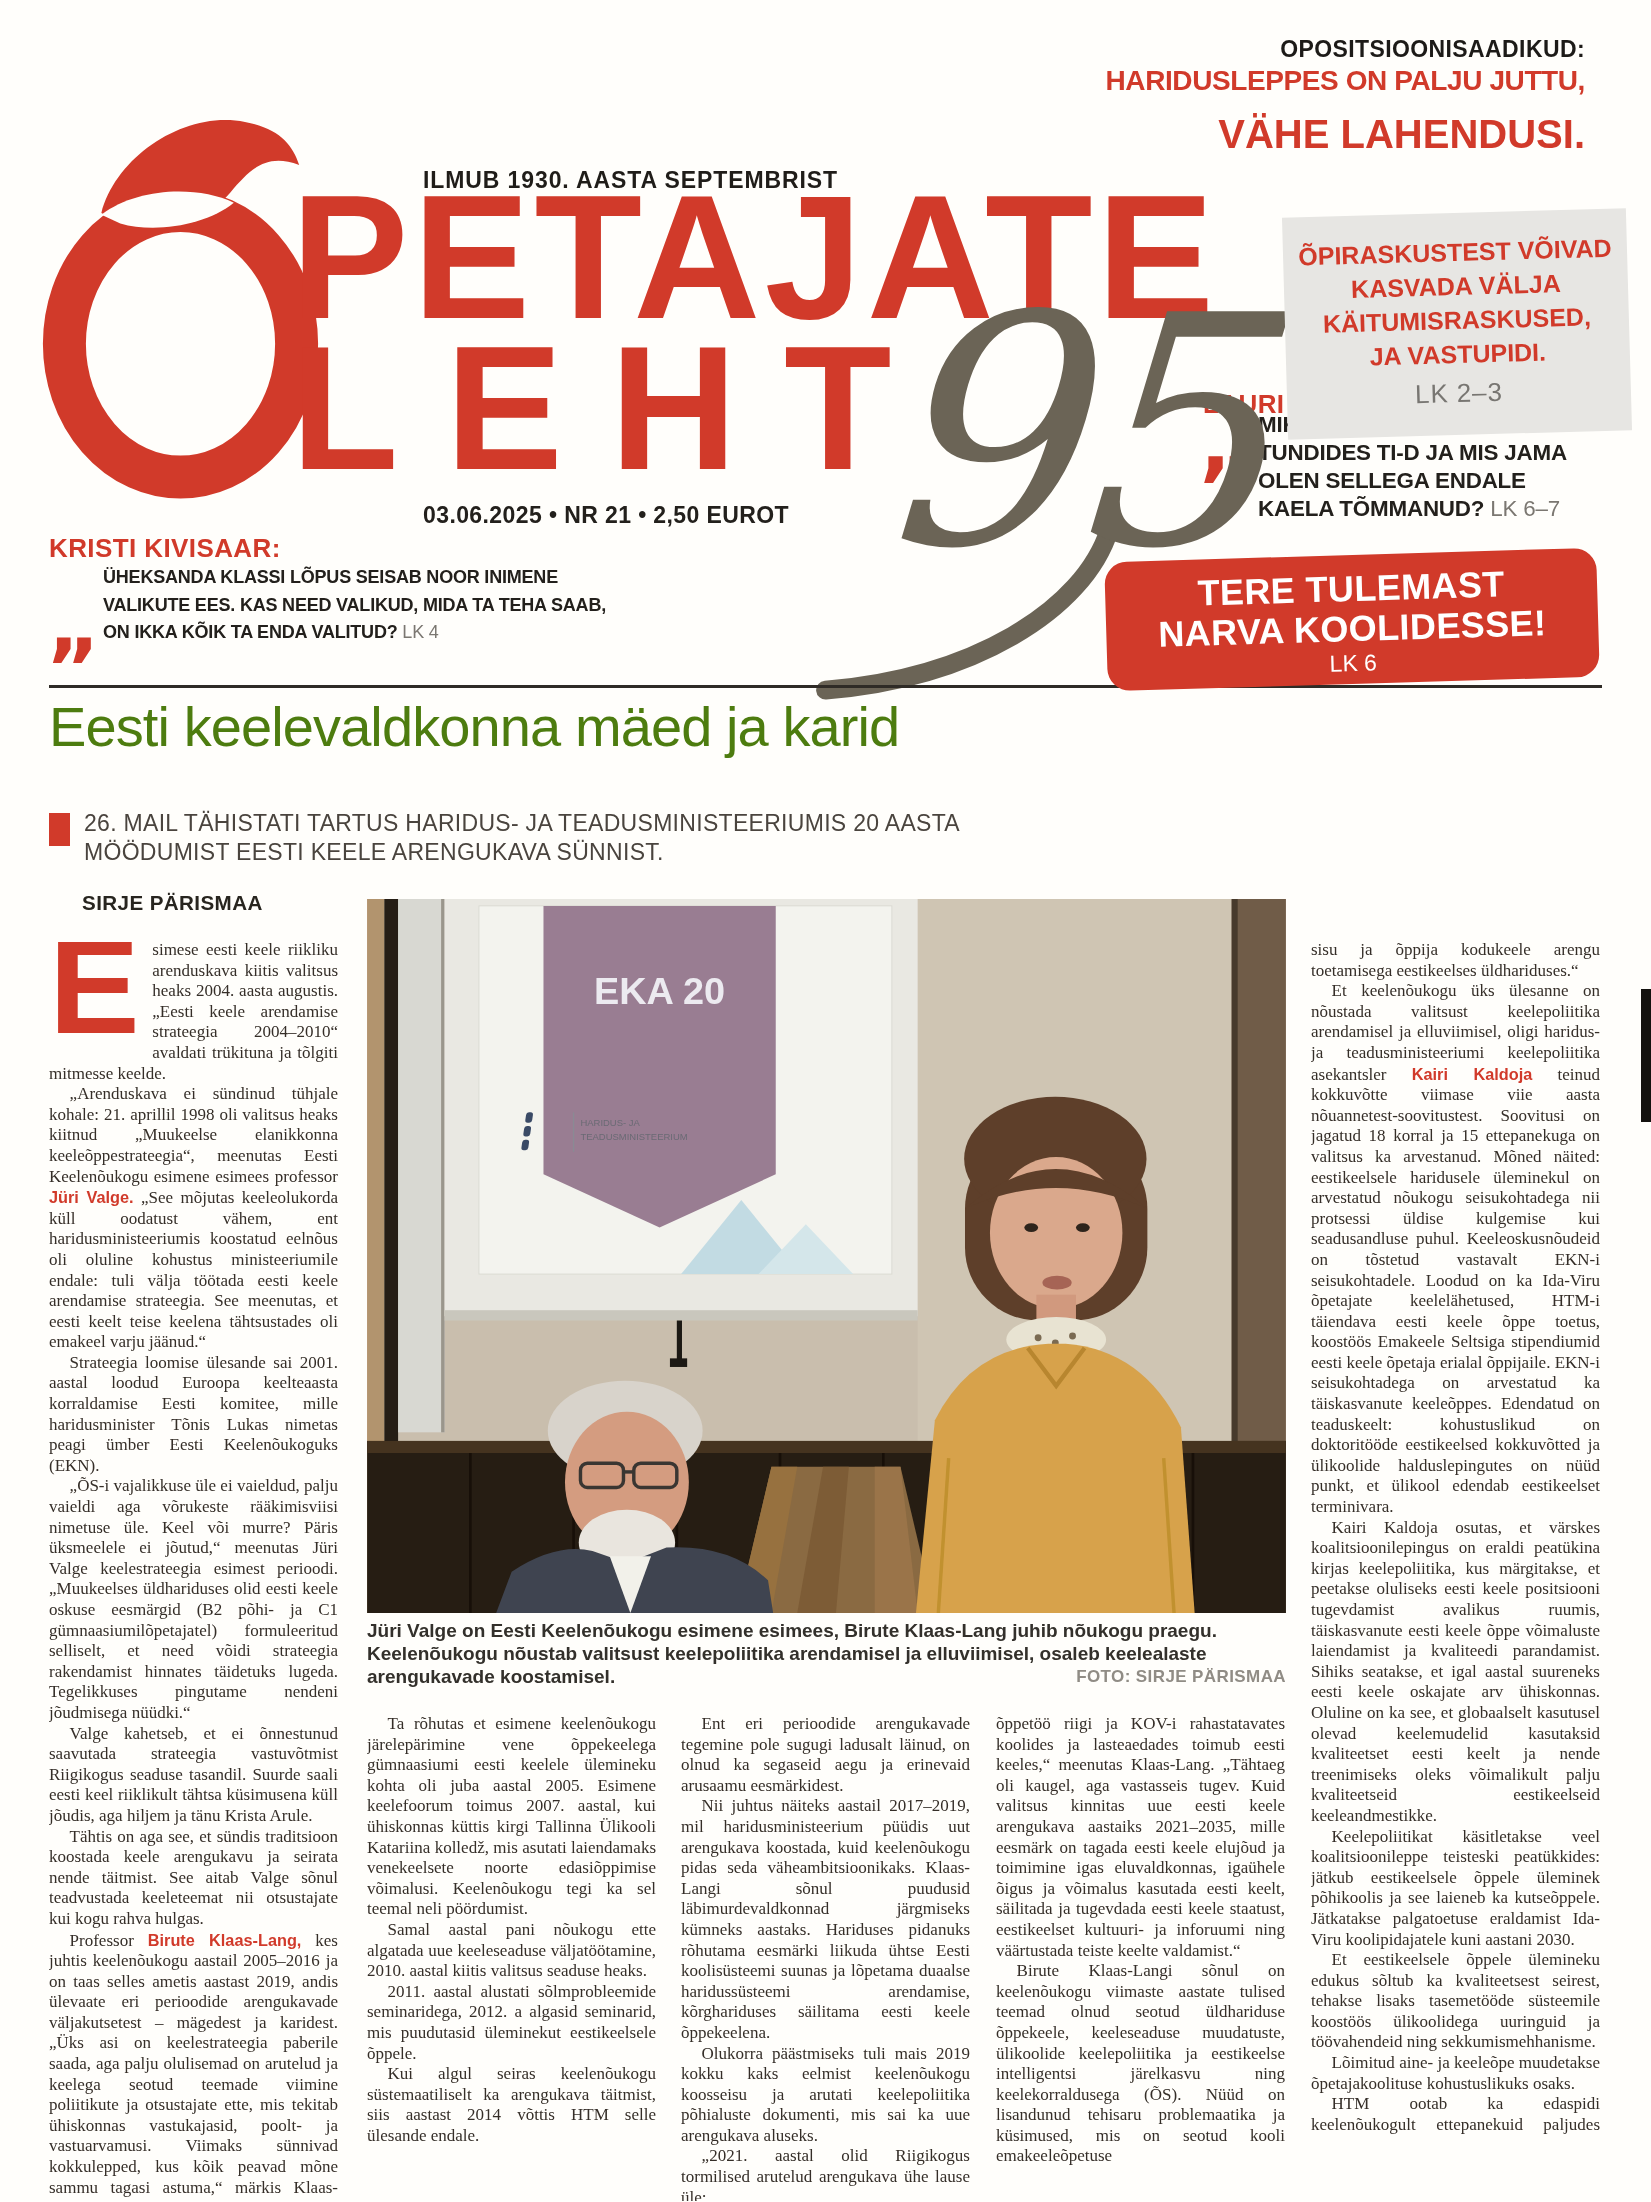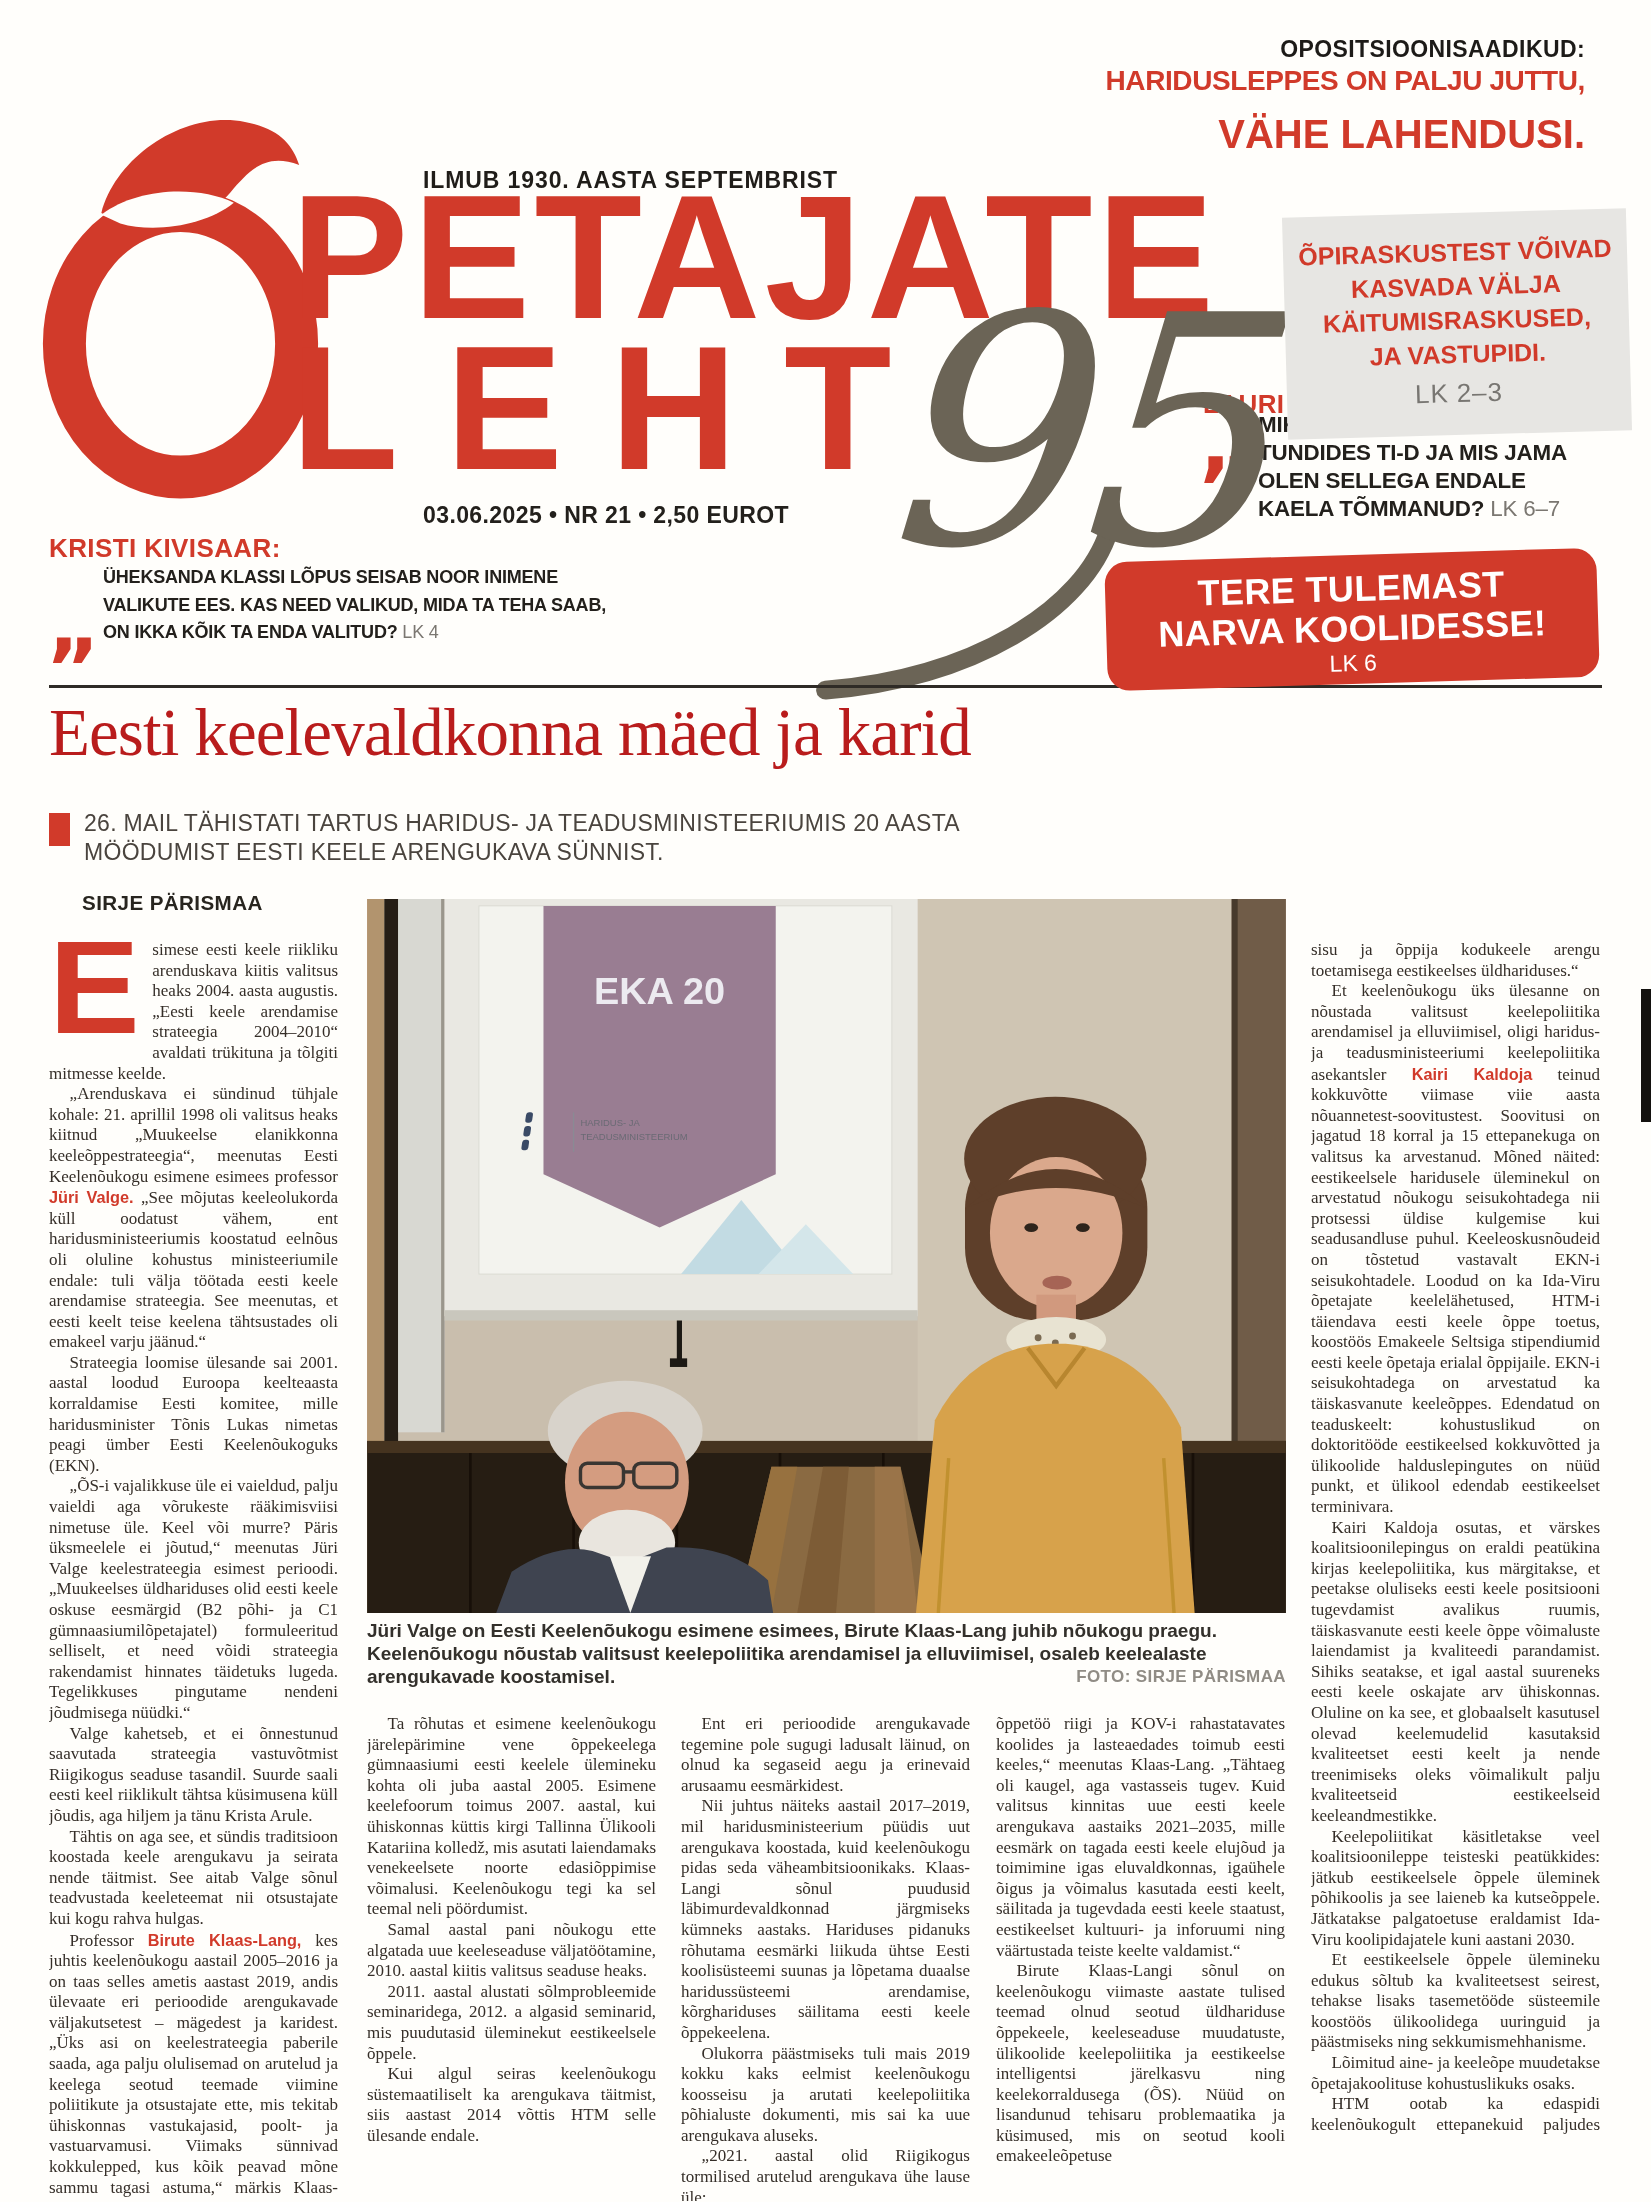--- a/index.html
+++ b/index.html
@@ -49,22 +49,22 @@
   
   .red-box{left:1106px;top:555px;width:492px;height:129px;background:var(--red);border-radius:22.4px;
            transform:rotate(-1.7deg);z-index:4;text-align:center;color:#fff;padding-top:13.8px;box-sizing:border-box;}
   .red-box .rl{font-size:36px;font-weight:bold;line-height:40px;letter-spacing:0.4px;}
   .red-box .rp{font-size:23px;margin-top:1.7px;}
 
   .rule{left:49px;top:685px;width:1553px;height:2.6px;background:#2f2b26;z-index:1;}
   .edge-mark{right:0;top:989px;width:11.2px;height:133px;background:#14120f;}
 
   
-  .headline{left:49px;top:699px;font-family:Liberation Serif, serif;font-size:67px;line-height:1;
-            color:#b91c1c;letter-spacing:-0.9px;white-space:nowrap;font-weight:500;}
+  .headline{left:49px;top:699px;font-family:Liberation Sans, sans-serif;font-size:56px;line-height:1;
+            color:#4d7c0f;letter-spacing:-0.9px;white-space:nowrap;font-weight:500;}
   .standfirst-bullet{left:49px;top:813px;width:20.6px;height:33px;background:var(--red);}
   .standfirst{left:84px;top:809px;width:929px;font-size:23px;line-height:29px;color:#4a443e;letter-spacing:0.3px;}
   .byline{left:82px;top:891px;font-size:20.6px;font-weight:bold;color:#28251f;letter-spacing:0.4px;}
 
   
   .col{width:289px;font-family:"Liberation Serif",serif;font-size:17px;line-height:20.6px;
        text-align:justify;color:var(--ink);overflow:hidden;}
   .col p{margin:0;text-indent:20.6px;}
   .col p.ni{text-indent:0;}
   .col .red-name{color:var(--red);font-weight:bold;font-family:"Liberation Sans",sans-serif;font-size:16.3px;margin-top:26px;}
@@ -264,19 +264,19 @@
     </div>
   <div class="abs col c4">
       <p class="ni"><span>õppetöö riigi ja KOV-i rahastatavates koolides ja lasteaedades toimub eesti keeles,“ meenutas Klaas-Lang. „Tähtaeg oli kaugel, aga vastasseis tugev. Kuid valitsus kinnitas uue eesti keele arengukava aastaiks 2021–2035, mille eesmärk on tagada eesti keele elujõud ja toimimine igas eluvaldkonnas, igaühele õigus ja võimalus kasutada eesti keelt, säilitada ja tugevdada eesti keele staatust, eestikeelset kultuuri- ja inforuumi ning väärtustada teiste keelte valdamist.“</span></p>
       <p><span>Birute Klaas-Langi sõnul on keelenõukogu viimaste aastate tulised teemad olnud seotud üldhariduse õppekeele, keeleseaduse muudatuste, ülikoolide keelepoliitika ja eestikeelse intelligentsi järelkasvu ning keelekorraldusega (ÕS). Nüüd on lisandunud tehisaru problemaatika ja küsimused, mis on seotud kooli emakeeleõpetuse</span></p>
     </div>
   <div class="abs col c5">
       <p class="ni"><span>sisu ja õppija kodukeele arengu toetamisega eestikeelses üldhariduses.“</span></p>
       <p><span>Et keelenõukogu üks ülesanne on nõustada valitsust keelepoliitika arendamisel ja elluviimisel, oligi haridus- ja teadusministeeriumi keelepoliitika asekantsler </span><span class="red-name">Kairi Kaldoja</span><span> teinud kokkuvõtte viimase viie aasta nõuannetest-soovitustest. Soovitusi on jagatud 18 korral ja 15 ettepanekuga on valitsus ka arvestanud. Mõned näited: eestikeelsele haridusele üleminekul on arvestatud nõukogu seisukohtadega nii protsessi üldise kulgemise kui seadusandluse puhul. Keeleoskusnõudeid on tõstetud vastavalt EKN-i seisukohtadele. Loodud on ka Ida-Viru õpetajate keelelähetused, HTM-i täiendava eesti keele õppe toetus, koostöös Emakeele Seltsiga stipendiumid eesti keele õpetaja erialal õppijaile. EKN-i seisukohtadega on arvestatud ka täiskasvanute keeleõppes. Edendatud on teaduskeelt: kohustuslikud on doktoritööde eestikeelsed kokkuvõtted ja ülikoolide halduslepingutes on nüüd punkt, et ülikool edendab eestikeelset terminivara.</span></p>
       <p><span>Kairi Kaldoja osutas, et värskes koalitsioonilepingus on eraldi peatükina kirjas keelepoliitika, kus märgitakse, et peetakse oluliseks eesti keele positsiooni tugevdamist avalikus ruumis, täiskasvanute eesti keele õppe võimaluste laiendamist ja kvaliteedi parandamist. Sihiks seatakse, et igal aastal suureneks eesti keele oskajate arv ühiskonnas. Oluline on ka see, et globaalselt kasutusel olevad keelemudelid kasutaksid kvaliteetset eesti keelt ja nende treenimiseks oleks võimalikult palju kvaliteetseid eestikeelseid keeleandmestikke.</span></p>
       <p><span>Keelepoliitikat käsitletakse veel koalitsioonileppe teisteski peatükkides: jätkub eestikeelsele õppele üleminek põhikoolis ja see laieneb ka kutseõppele. Jätkatakse palgatoetuse eraldamist Ida-Viru koolipidajatele kuni aastani 2030.</span></p>
-      <p><span>Et eestikeelsele õppele ülemineku edukus sõltub ka kvaliteetsest seirest, tehakse lisaks tasemetööde süsteemile koostöös ülikoolidega uuringuid ja päästmiseks ning sekkumismehhanisme.</span></p>
+      <p><span>Et eestikeelsele õppele ülemineku edukus sõltub ka kvaliteetsest seirest, tehakse lisaks tasemetööde süsteemile koostöös ülikoolidega uuringuid ja töövahendeid ning sekkumismehhanisme.</span></p>
       <p><span>Lõimitud aine- ja keeleõpe muudetakse õpetajakoolituse kohustuslikuks osaks.</span></p>
       <p><span>HTM ootab ka edaspidi keelenõukogult ettepanekuid paljudes küsimustes, lausus Kaldoja. Näiteks keeleõppe efektiivsusega seotud küsimused: milline keeleõpe on tulemuslik ja kuidas seda mõõta? Aga ka globaliseerumise ja mitmekeelsusega seotud temaatika: kas saaksime aastate pärast emakeele mõistest üldse loobuda ja mida see kaasa tooks?</span></p>
     </div>
 
 </div>
 
 
 </body></html>

